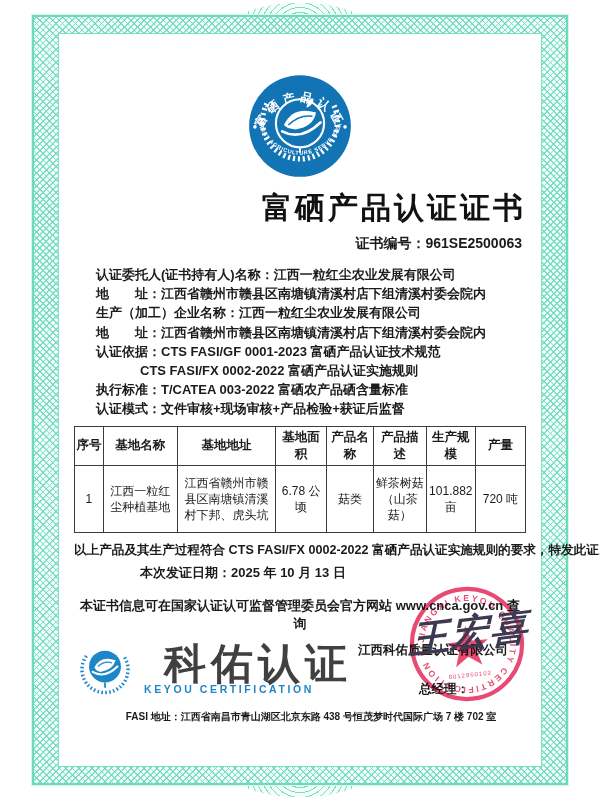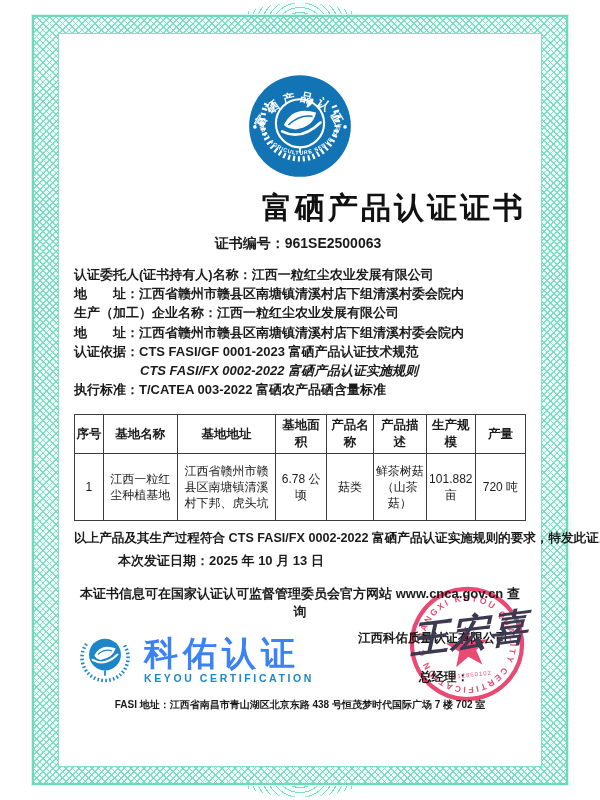--- a/index.html
+++ b/index.html
@@ -37,47 +37,47 @@
   
   .content{
     position:absolute;left:58px;top:33px;width:484px;bottom:33px;z-index:4;
     padding:0 16px;box-sizing:border-box;color:#1b1b1b;
   }
   .badge-wrap{margin-top:35px;text-align:center;line-height:0;}
   .title{
     margin-top:5px;text-align:right;font-size:30px;font-weight:bold;
     letter-spacing:3px;color:#111;line-height:38px;
   }
-  .certno{margin-top:8px;text-align:center;padding-right:4px;font-size:14px;font-weight:bold;}
+  .certno{margin-top:8px;text-align:right;padding-right:4px;font-size:14px;font-weight:bold;}
   .fields{margin-top:12px;font-size:13px;font-weight:bold;line-height:19.2px;}
   .fline{white-space:nowrap;}
-  .fline.indent{padding-left:66px;font-style:italic;}
-  .flabel{font-weight:bold;}
+  .fline.indent{padding-left:66px;}
+  .flabel{font-weight:bold;margin-left:22px;}
 
   table.scope{
-    width:100%;border-collapse:collapse;margin-top:15px;
+    width:100%;border-collapse:collapse;margin-top:7px;
     font-size:12px;text-align:center;table-layout:fixed;
   }
   table.scope th,table.scope td{
     border:1px solid #3c3c3c;padding:2px 1px;vertical-align:middle;
     overflow:hidden;
   }
   table.scope th{font-size:12.5px;font-weight:bold;height:26px;}
   table.scope td{height:62px;line-height:16px;}
 
   .statement{margin-top:9px;font-size:12.6px;font-weight:600;white-space:nowrap;}
   .dates-row{margin-top:5px;font-size:13px;font-weight:bold;display:flex;}
   .dates-row .gap{width:44px;}
   .valid-row{margin-top:2px;font-size:13px;font-weight:bold;}
   .query{margin-top:15px;text-align:center;font-size:13px;font-weight:bold;}
 
   .footer-block{position:relative;margin-top:7px;height:62px;}
   .keyou{display:flex;align-items:center;gap:8px;}
   .keyou-text{display:flex;flex-direction:column;}
-  .keyou-cn{font-size:34px;font-weight:bold;color:#3b82f6;letter-spacing:5px;line-height:36px;}
+  .keyou-cn{font-size:42px;font-weight:bold;color:#404040;letter-spacing:5px;line-height:36px;margin-left:20px;}
   .keyou-en{font-size:10.5px;font-weight:bold;color:#1d86c8;letter-spacing:2.6px;margin-top:1px;}
   .company-block{position:absolute;right:-4px;top:2px;width:172px;font-size:12.5px;font-weight:bold;}
   .manager-line{margin-top:22px;text-align:center;}
 
   .fasi-line{margin-top:8px;text-align:center;font-size:10px;font-weight:600;white-space:nowrap;}
 
   
   .seal{
     position:absolute;left:349px;top:551px;width:120px;height:120px;z-index:6;
     mix-blend-mode:multiply;opacity:.92;transform:rotate(-6deg);
@@ -131,20 +131,21 @@
     <div class="certno"><span>证书编号：</span><span>961SE2500063</span></div>
 
     <div class="fields">
       <div class="fline"><span class="flabel">认证委托人(证书持有人)名称：</span><span>江西一粒红尘农业发展有限公司</span></div>
       <div class="fline"><span class="flabel">地　　址：</span><span>江西省赣州市赣县区南塘镇清溪村店下组清溪村委会院内</span></div>
       <div class="fline"><span class="flabel">生产（加工）企业名称：</span><span>江西一粒红尘农业发展有限公司</span></div>
       <div class="fline"><span class="flabel">地　　址：</span><span>江西省赣州市赣县区南塘镇清溪村店下组清溪村委会院内</span></div>
       <div class="fline"><span class="flabel">认证依据：</span><span>CTS FASI/GF 0001-2023 富硒产品认证技术规范</span></div>
       <div class="fline indent"><span>CTS FASI/FX 0002-2022 富硒产品认证实施规则</span></div>
       <div class="fline"><span class="flabel">执行标准：</span><span>T/CATEA 003-2022 富硒农产品硒含量标准</span></div>
+      <div class="fline"><span class="flabel">认证模式：</span><span>文件审核+现场审核+产品检验+获证后监督</span></div>
     </div>
 
     <table class="scope">
       <colgroup>
         <col style="width:6.4%">
           <col style="width:16.4%">
           <col style="width:21.8%">
           <col style="width:11.3%">
         <col style="width:10.4%">
           <col style="width:11.7%">

